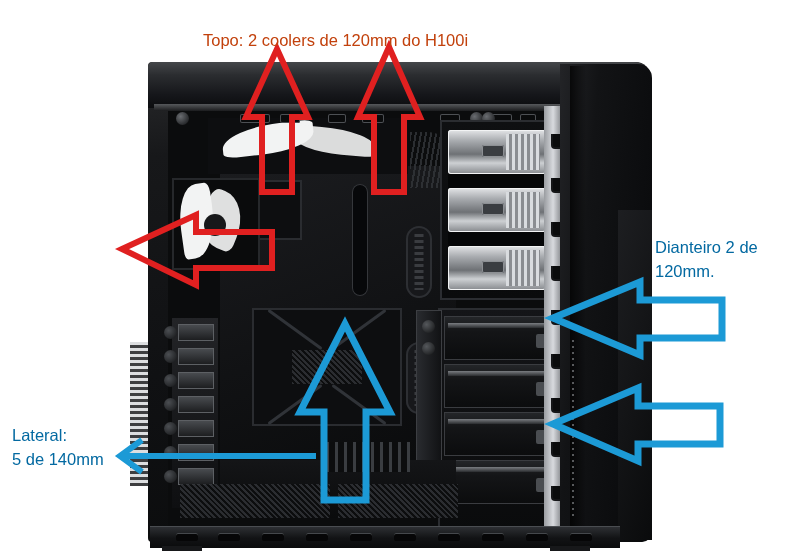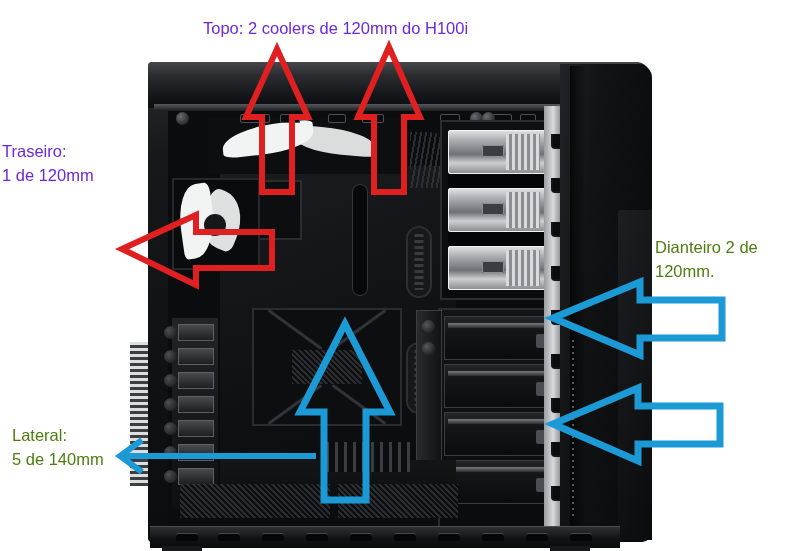--- a/index.html
+++ b/index.html
@@ -2,22 +2,22 @@
 <html><head>
 <meta charset="utf-8">
 <style>
   html,body{margin:0;padding:0;background:#ffffff;}
   body{width:800px;height:551px;overflow:hidden;
        font-family:"Liberation Sans", sans-serif;}
   #stage{position:relative;width:800px;height:551px;background:#fff;}
 
   
   .anno{position:absolute;white-space:pre-line;line-height:1.45;}
-  .anno.red{color:#6d28d9;}
-  .anno.blue{color:#4d7c0f;}
+  .anno.red{color:#c2410c;margin-top:12px;}
+  .anno.blue{color:#0369a1;}
 
   #label-topo{left:203px;top:17px;font-size:16.5px;}
   #label-traseiro{left:2px;top:140px;font-size:16.5px;}
   #label-lateral{left:12px;top:424px;font-size:16.5px;}
   #label-dianteiro{left:655px;top:236px;font-size:16.5px;width:130px;}
 
   
   #overlay{position:absolute;left:0;top:0;width:800px;height:551px;}
 
   
@@ -290,20 +290,18 @@
       <line x1="122" y1="456" x2="316" y2="456" stroke="#1C9AD6" stroke-width="6"></line>
       <polyline points="142,440 120,456 142,472" fill="none" stroke="#1C9AD6" stroke-width="6" stroke-linecap="butt" stroke-linejoin="miter"></polyline>
     </g>
 
     <polygon points="553,318 640,282 640,300 722,300 722,338 640,338 640,355" fill="none" stroke="#1C9AD6" stroke-width="7" stroke-linejoin="miter"></polygon>
 
     <polygon points="553,424 638,388 638,406 720,406 720,444 638,444 638,461" fill="none" stroke="#1C9AD6" stroke-width="7" stroke-linejoin="miter"></polygon>
   </svg>
 
   <div class="anno red" id="label-topo">Topo: 2 coolers de 120mm do H100i</div>
-  <div class="anno red" id="label-traseiro">Traseiro:
-1 de 120mm</div>
   <div class="anno blue" id="label-lateral">Lateral:
 5 de 140mm</div>
   <div class="anno blue" id="label-dianteiro">Dianteiro 2 de
 120mm.</div>
 
 </div>
 
 </body></html>

